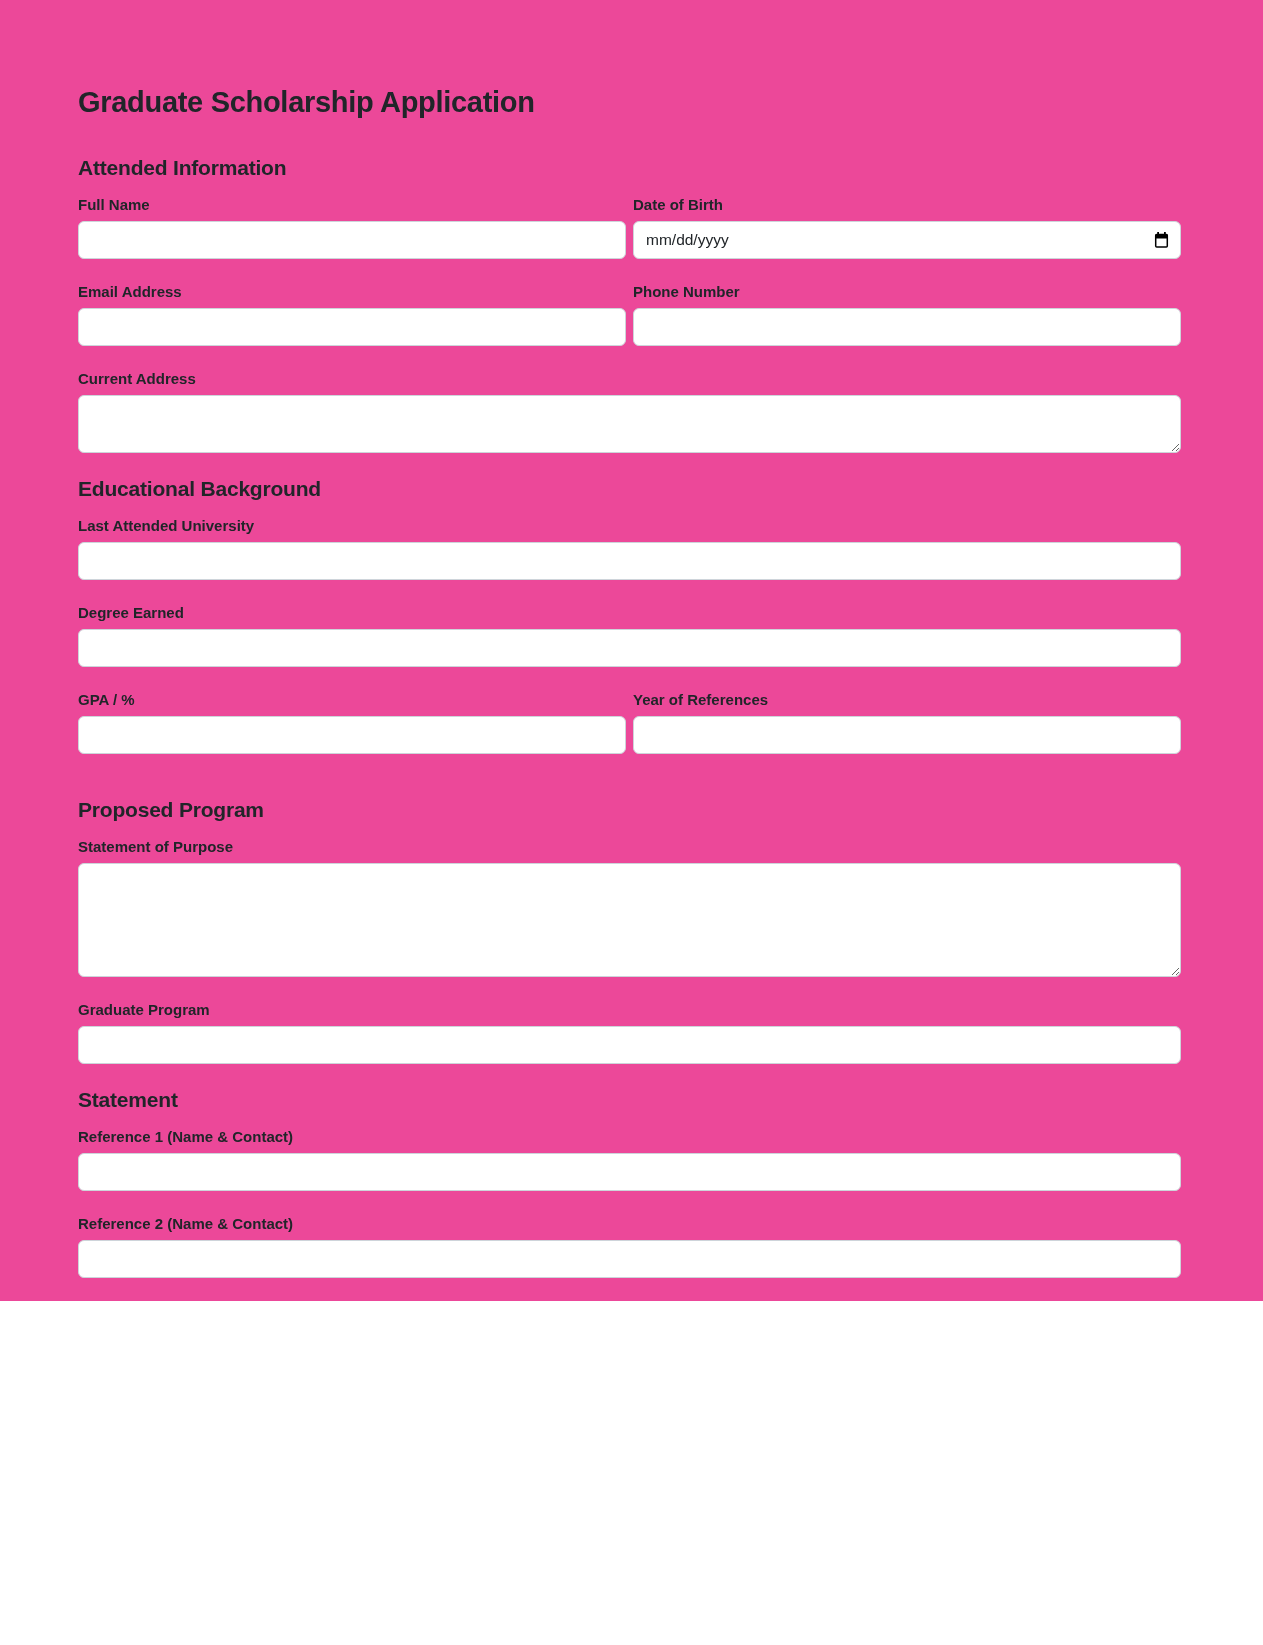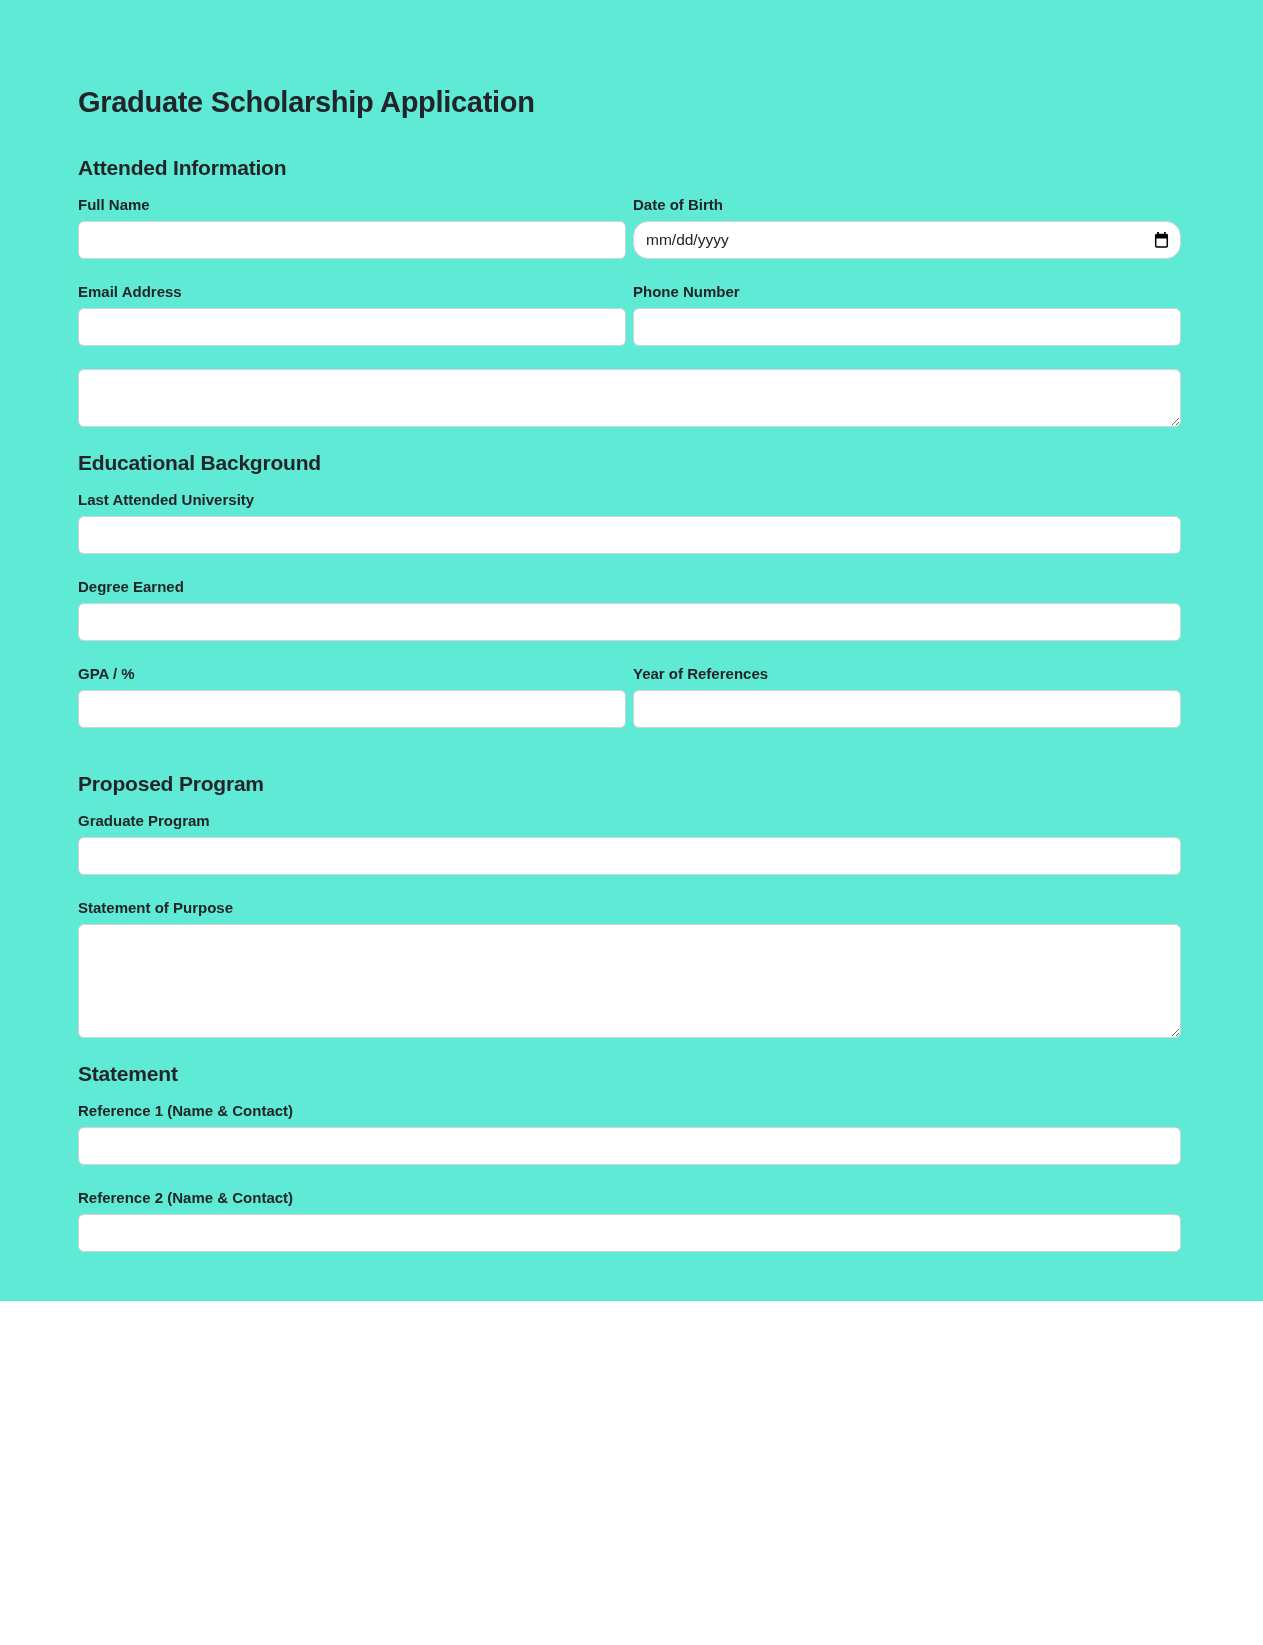--- a/index.html
+++ b/index.html
@@ -10,21 +10,21 @@
   body {
     width: 1263px;
     height: 1645px;
     font-family: "Liberation Sans", sans-serif;
     color: #212529;
     -webkit-font-smoothing: antialiased;
   }
   .viewport {
     height: 1301px;
     overflow: hidden;
-    background: #5eead4;
+    background: #ec4899;
   }
   .container {
     padding: 84px 0 0 78px;
     width: 1103px;
   }
   .page-title {
     font-size: 29px;
     line-height: 36px;
     font-weight: 700;
     letter-spacing: -0.3px;
@@ -68,21 +68,21 @@
     border-radius: 6px;
     outline: none;
   }
   textarea.text-input {
     resize: both;
     overflow: auto;
   }
   .textarea-sm { height: 58px; }
   .textarea-lg { height: 114px; }
   .date-wrap { position: relative; }
-  .date-wrap .text-input { padding-right: 22px; border-radius: 15px; }
+  .date-wrap .text-input { padding-right: 22px; }
   .calendar-icon {
     position: absolute;
     right: 12px;
     top: 11px;
     width: 15px;
     height: 16px;
     cursor: pointer;
   }
 </style>
 </head>
@@ -120,20 +120,21 @@
           <label class="field-label">Email Address</label>
           <input class="text-input" type="text" value="" style="">
         </div>
         <div class="col field">
           <label class="field-label">Phone Number</label>
           <input class="text-input" type="text" value="" style="">
         </div>
       </div>
 
       <div class="field">
+        <label class="field-label">Current Address</label>
         <textarea class="text-input textarea-sm" style=""></textarea>
       </div>
     </div>
 
     <div class="section">
       <h2 class="section-heading">Educational Background</h2>
 
       <div class="field">
         <label class="field-label">Last Attended University</label>
         <input class="text-input" type="text" value="" style="">
@@ -153,27 +154,27 @@
           <label class="field-label">Year of References</label>
           <input class="text-input" type="text" value="" style="">
         </div>
       </div>
     </div>
 
     <div class="section">
       <h2 class="section-heading">Proposed Program</h2>
 
       <div class="field">
-        <label class="field-label">Graduate Program</label>
-        <input class="text-input" type="text" value="" style="">
+        <label class="field-label">Statement of Purpose</label>
+        <textarea class="text-input textarea-lg" style=""></textarea>
       </div>
 
       <div class="field">
-        <label class="field-label">Statement of Purpose</label>
-        <textarea class="text-input textarea-lg" style=""></textarea>
+        <label class="field-label">Graduate Program</label>
+        <input class="text-input" type="text" value="" style="">
       </div>
     </div>
 
     <div class="section">
       <h2 class="section-heading">Statement</h2>
 
       <div class="field">
         <label class="field-label">Reference 1 (Name &amp; Contact)</label>
         <input class="text-input" type="text" value="" style="">
       </div>

